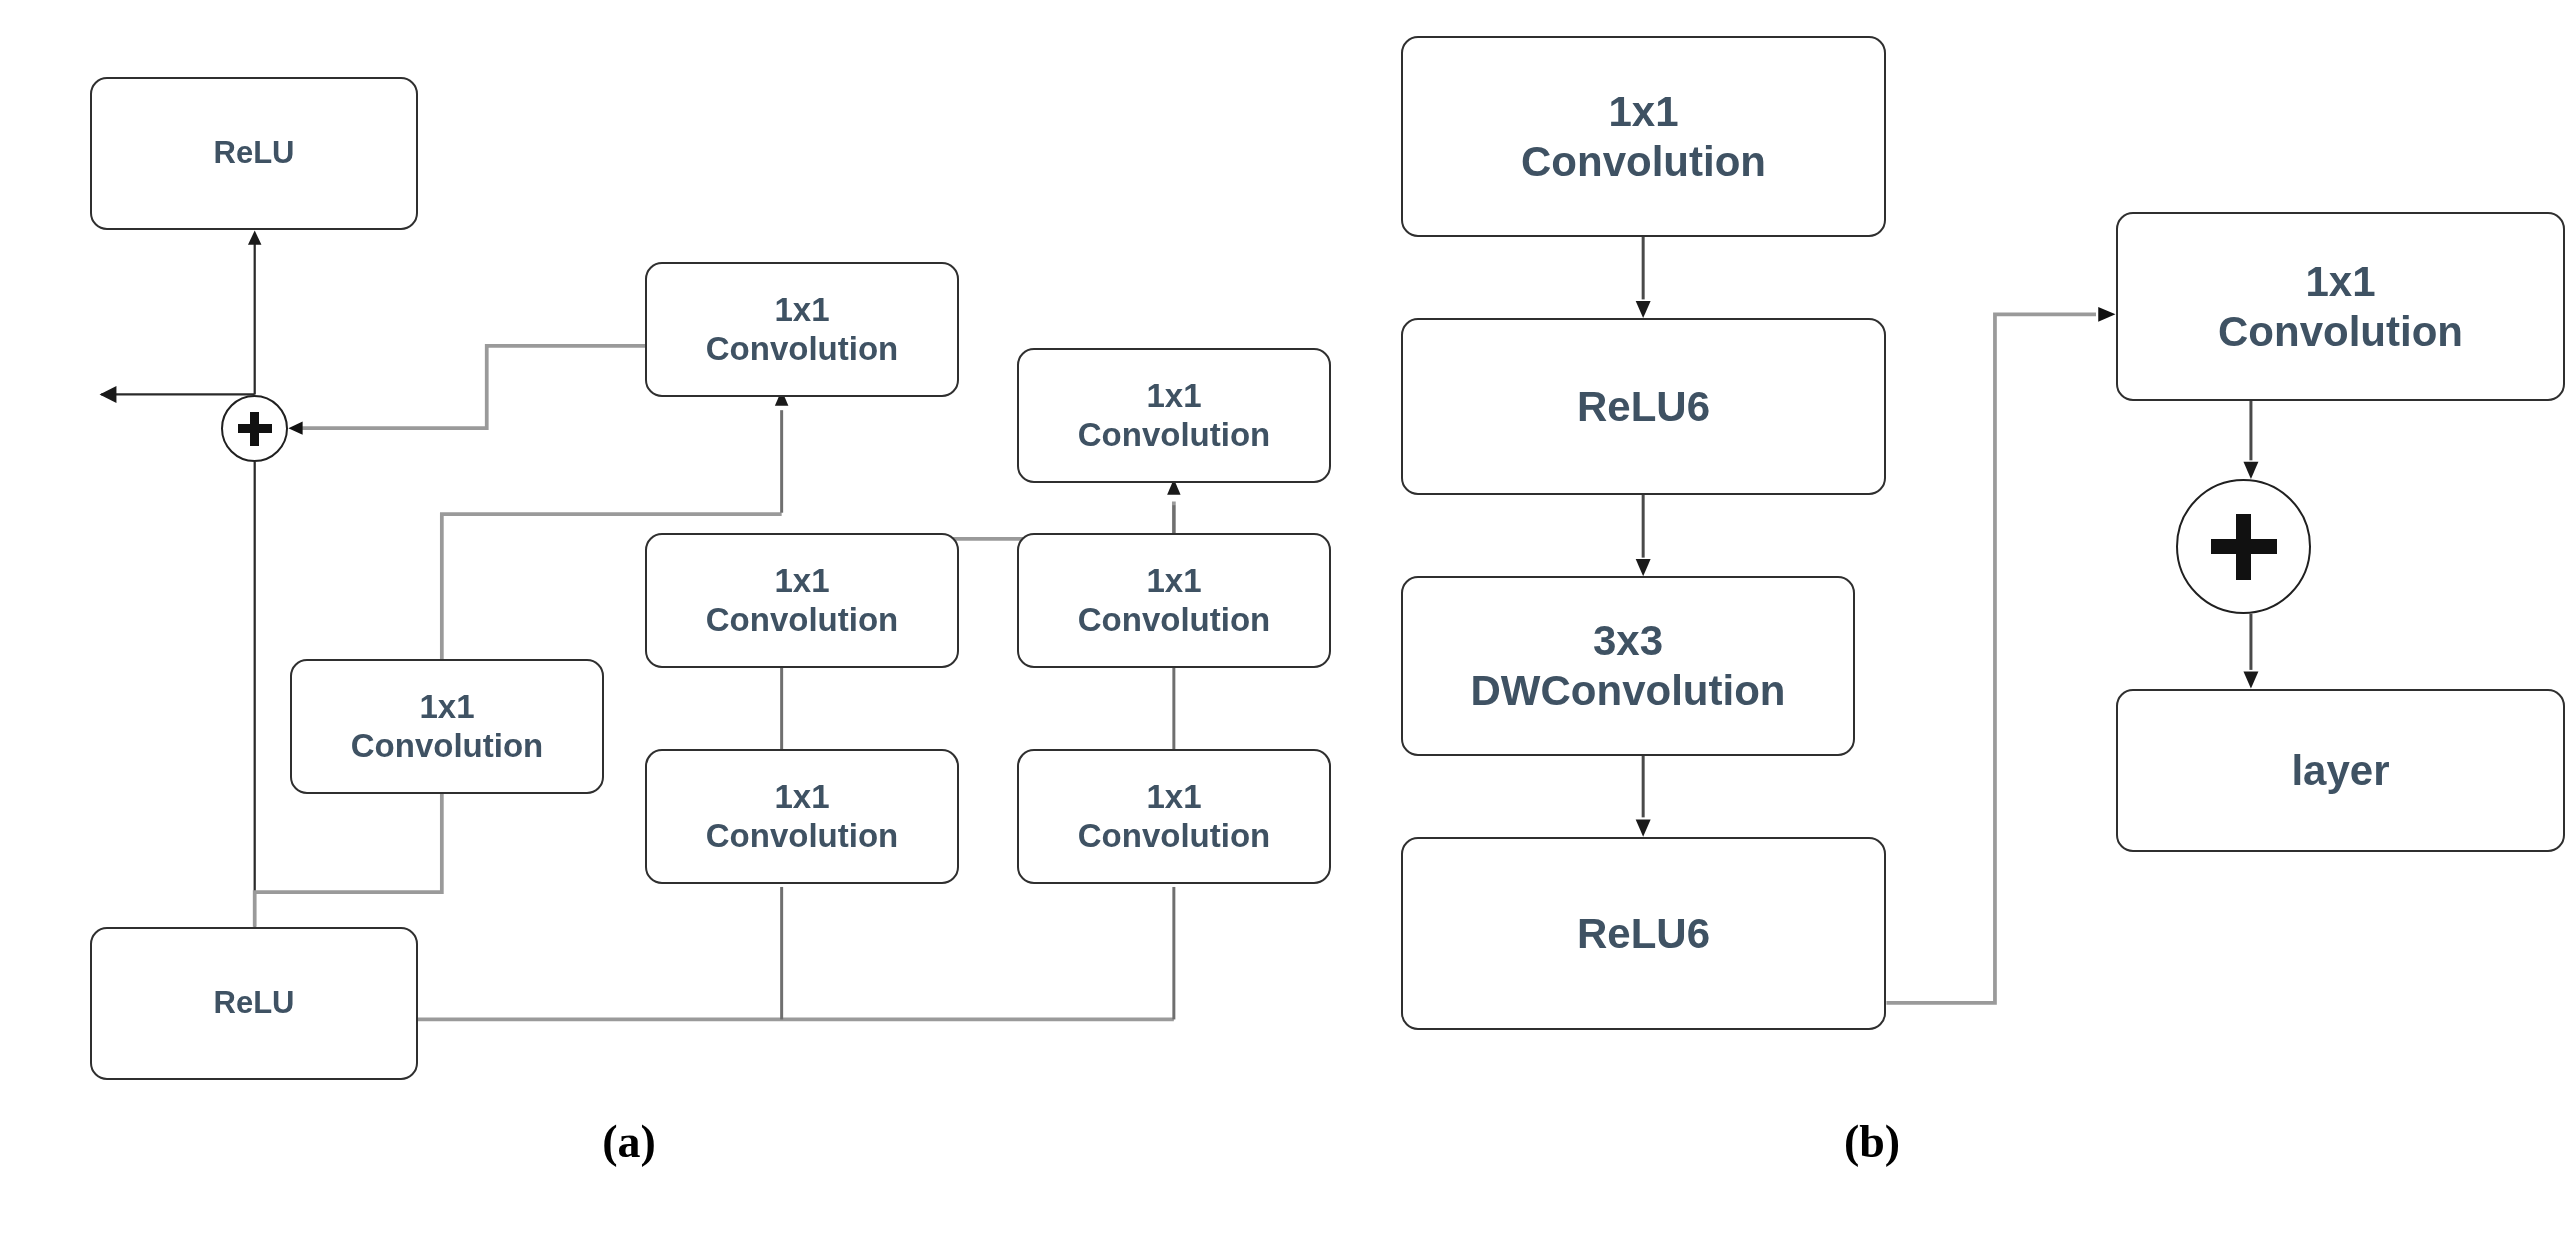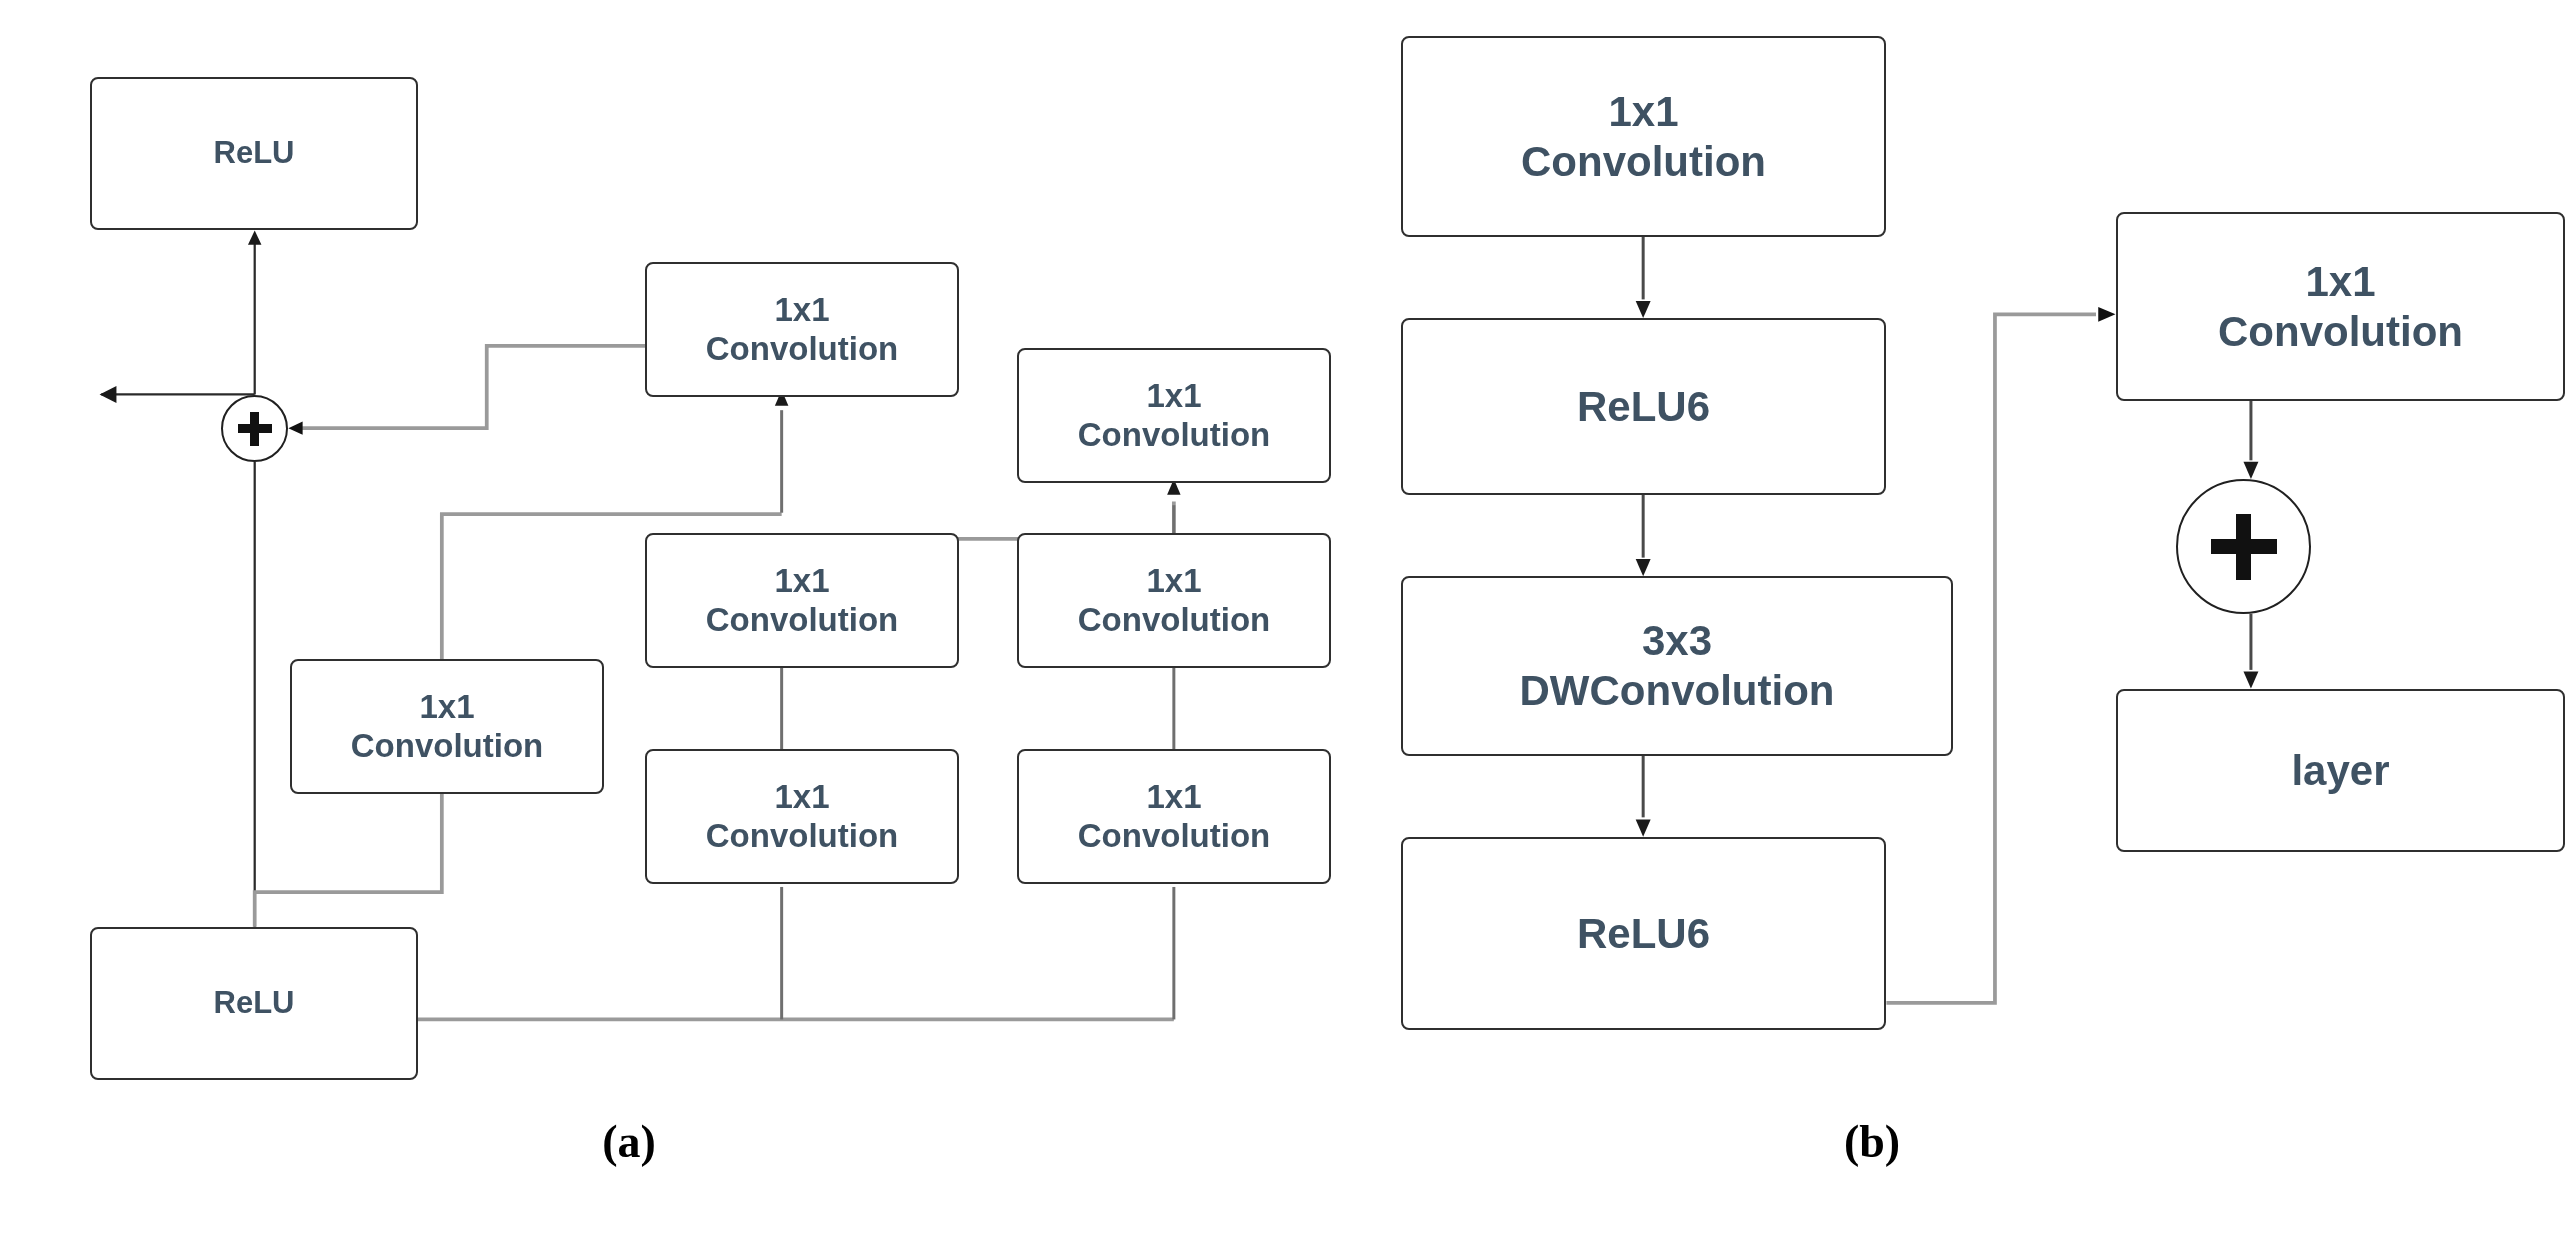--- a/index.html
+++ b/index.html
@@ -23,21 +23,21 @@
     left: 0;
     top: 0;
     width: 2576px;
     height: 1241px;
   }
   .node-box {
     position: absolute;
     box-sizing: border-box;
     background: #ffffff;
     border: 2.2px solid #2f2f2f;
-    border-radius: 8px;
+    border-radius: 17px;
     display: flex;
     flex-direction: column;
     align-items: center;
     justify-content: center;
     color: #3f5263;
     font-family: "Liberation Sans", sans-serif;
     font-weight: bold;
     line-height: 1.18;
     text-align: center;
     user-select: none;
@@ -217,21 +217,21 @@
 
     <div class="node-box" style="left:1401px; top:36px; width:485px; height:201px;">
       <span class="ln">1x1</span>
       <span class="ln">Convolution</span>
     </div>
 
     <div class="node-box" style="left:1401px; top:318px; width:485px; height:177px;">
       <span class="ln">ReLU6</span>
     </div>
 
-    <div class="node-box" style="left:1401px; top:576px; width:552px; height:180px;">
+    <div class="node-box" style="left:1401px; top:576px; width:454px; height:180px;">
       <span class="ln">3x3</span>
       <span class="ln">DWConvolution</span>
     </div>
 
     <div class="node-box" style="left:1401px; top:837px; width:485px; height:193px;">
       <span class="ln">ReLU6</span>
     </div>
 
     <div class="node-box" style="left:2116px; top:212px; width:449px; height:189px;">
       <span class="ln">1x1</span>

